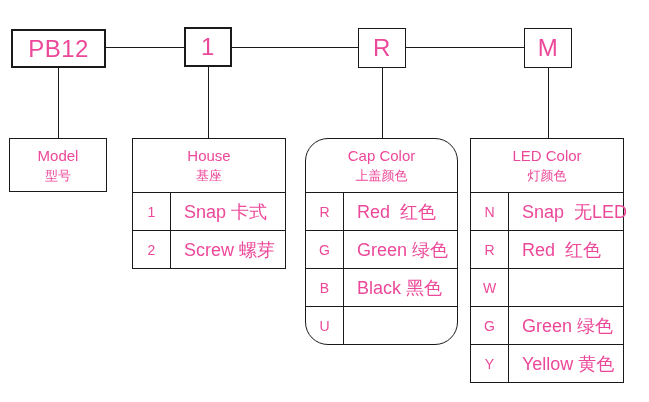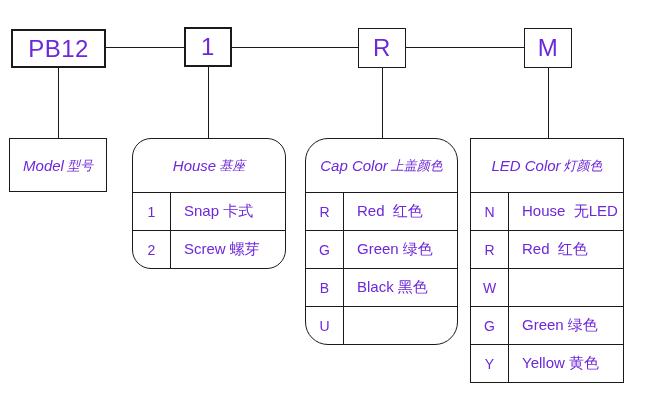--- a/index.html
+++ b/index.html
@@ -2,21 +2,21 @@
 <html><head>
 <meta charset="utf-8">
 <style>
   html, body { margin: 0; padding: 0; background: #ffffff; }
   .canvas {
     position: relative;
     width: 649px;
     height: 402px;
     background: #ffffff;
     font-family: "Liberation Sans", sans-serif;
-    color: #6d28d9;
+    color: #ec4899;
     overflow: hidden;
   }
 
   
   .code-box {
     position: absolute;
     box-sizing: border-box;
     background: #ffffff;
     border: 1px solid #1a1a1a;
     display: flex;
@@ -43,33 +43,32 @@
   #v4 { left: 548px; top: 68px; height: 70px; }
 
   
   .dtable {
     position: absolute;
     box-sizing: border-box;
     border: 1px solid #1a1a1a;
     background: #ffffff;
   }
   #t-model { left: 9px;   top: 138px; width: 98px;  }
-  #t-house { left: 132px; top: 138px; width: 154px; border-radius: 19px; }
+  #t-house { left: 132px; top: 138px; width: 154px; }
   #t-cap   { left: 305px; top: 138px; width: 153px; border-radius: 23px; }
   #t-led   { left: 470px; top: 138px; width: 154px; }
 
   .thead {
     height: 52px;
     display: flex;
-    flex-direction: row;
+    flex-direction: column;
     align-items: center;
     justify-content: center;
     gap: 3px;
     text-align: center;
-    font-style: italic;
   }
   .thead.sep { height: 53px; border-bottom: 1px solid #1a1a1a; }
   .t-en { font-size: 15px; line-height: 17px; }
   .t-zh { font-size: 13px; line-height: 17px; }
 
   .trow {
     display: flex;
     height: 37px;
     border-bottom: 1px solid #1a1a1a;
   }
@@ -81,21 +80,21 @@
     align-items: center;
     justify-content: center;
     font-size: 14px;
     flex: none;
   }
   .tval {
     flex: 1;
     display: flex;
     align-items: center;
     padding-left: 13px;
-    font-size: 15px;
+    font-size: 18px;
     white-space: pre;
   }
 </style>
 </head>
 <body>
 
 <div class="canvas">
 
   <div class="code-box" id="cb-model">PB12</div>
   <div class="code-box" id="cb-house">1</div>
@@ -154,21 +153,21 @@
     </div>
   </div>
 
   <div class="dtable" id="t-led">
     <div class="thead sep">
       <div class="t-en">LED Color</div>
       <div class="t-zh">灯颜色</div>
     </div>
     <div class="trow">
       <div class="tkey">N</div>
-      <div class="tval">House  无LED</div>
+      <div class="tval">Snap  无LED</div>
     </div>
     <div class="trow">
       <div class="tkey">R</div>
       <div class="tval">Red  红色</div>
     </div>
     <div class="trow">
       <div class="tkey">W</div>
     </div>
     <div class="trow">
       <div class="tkey">G</div>

